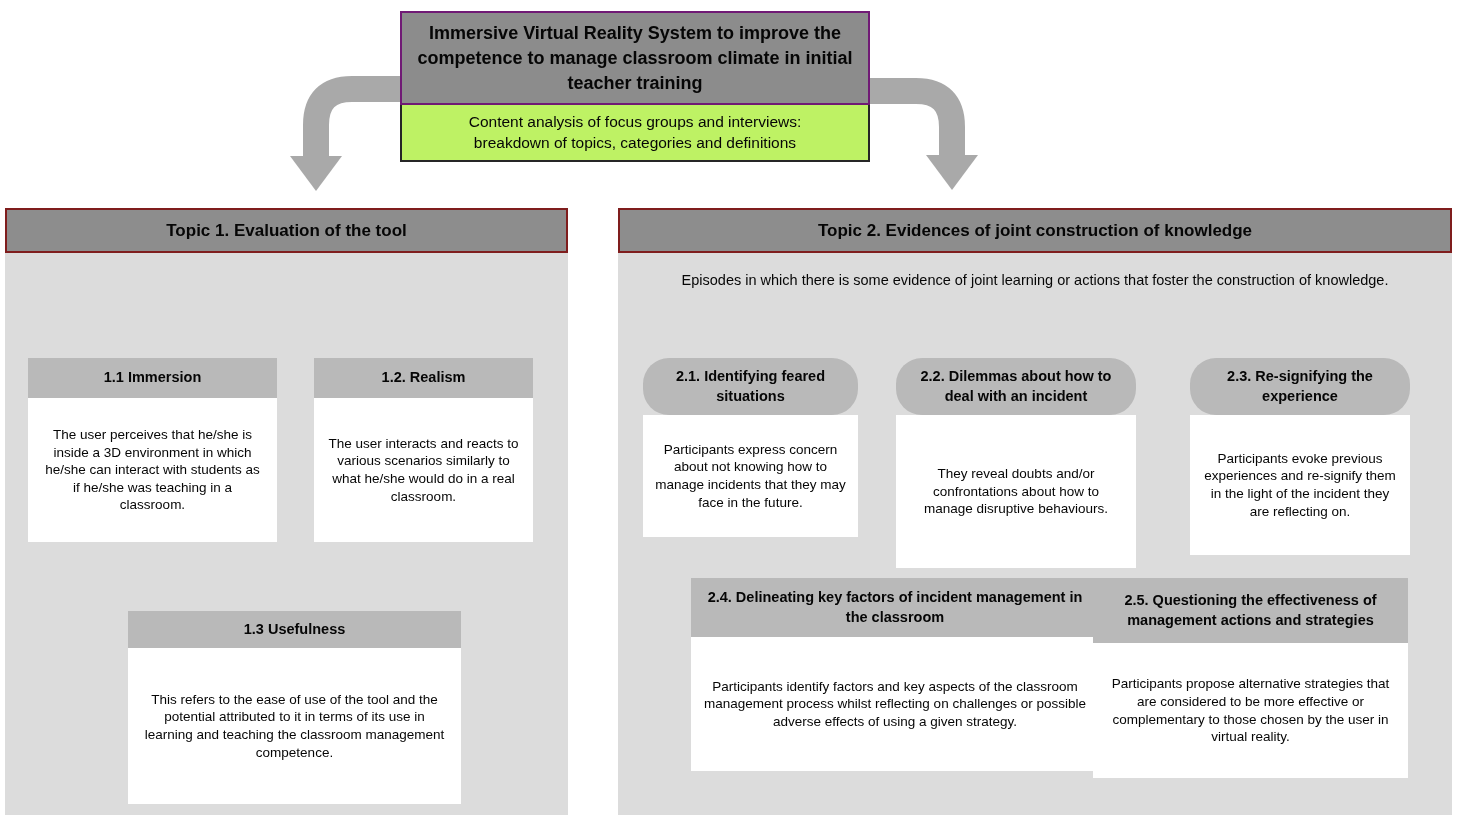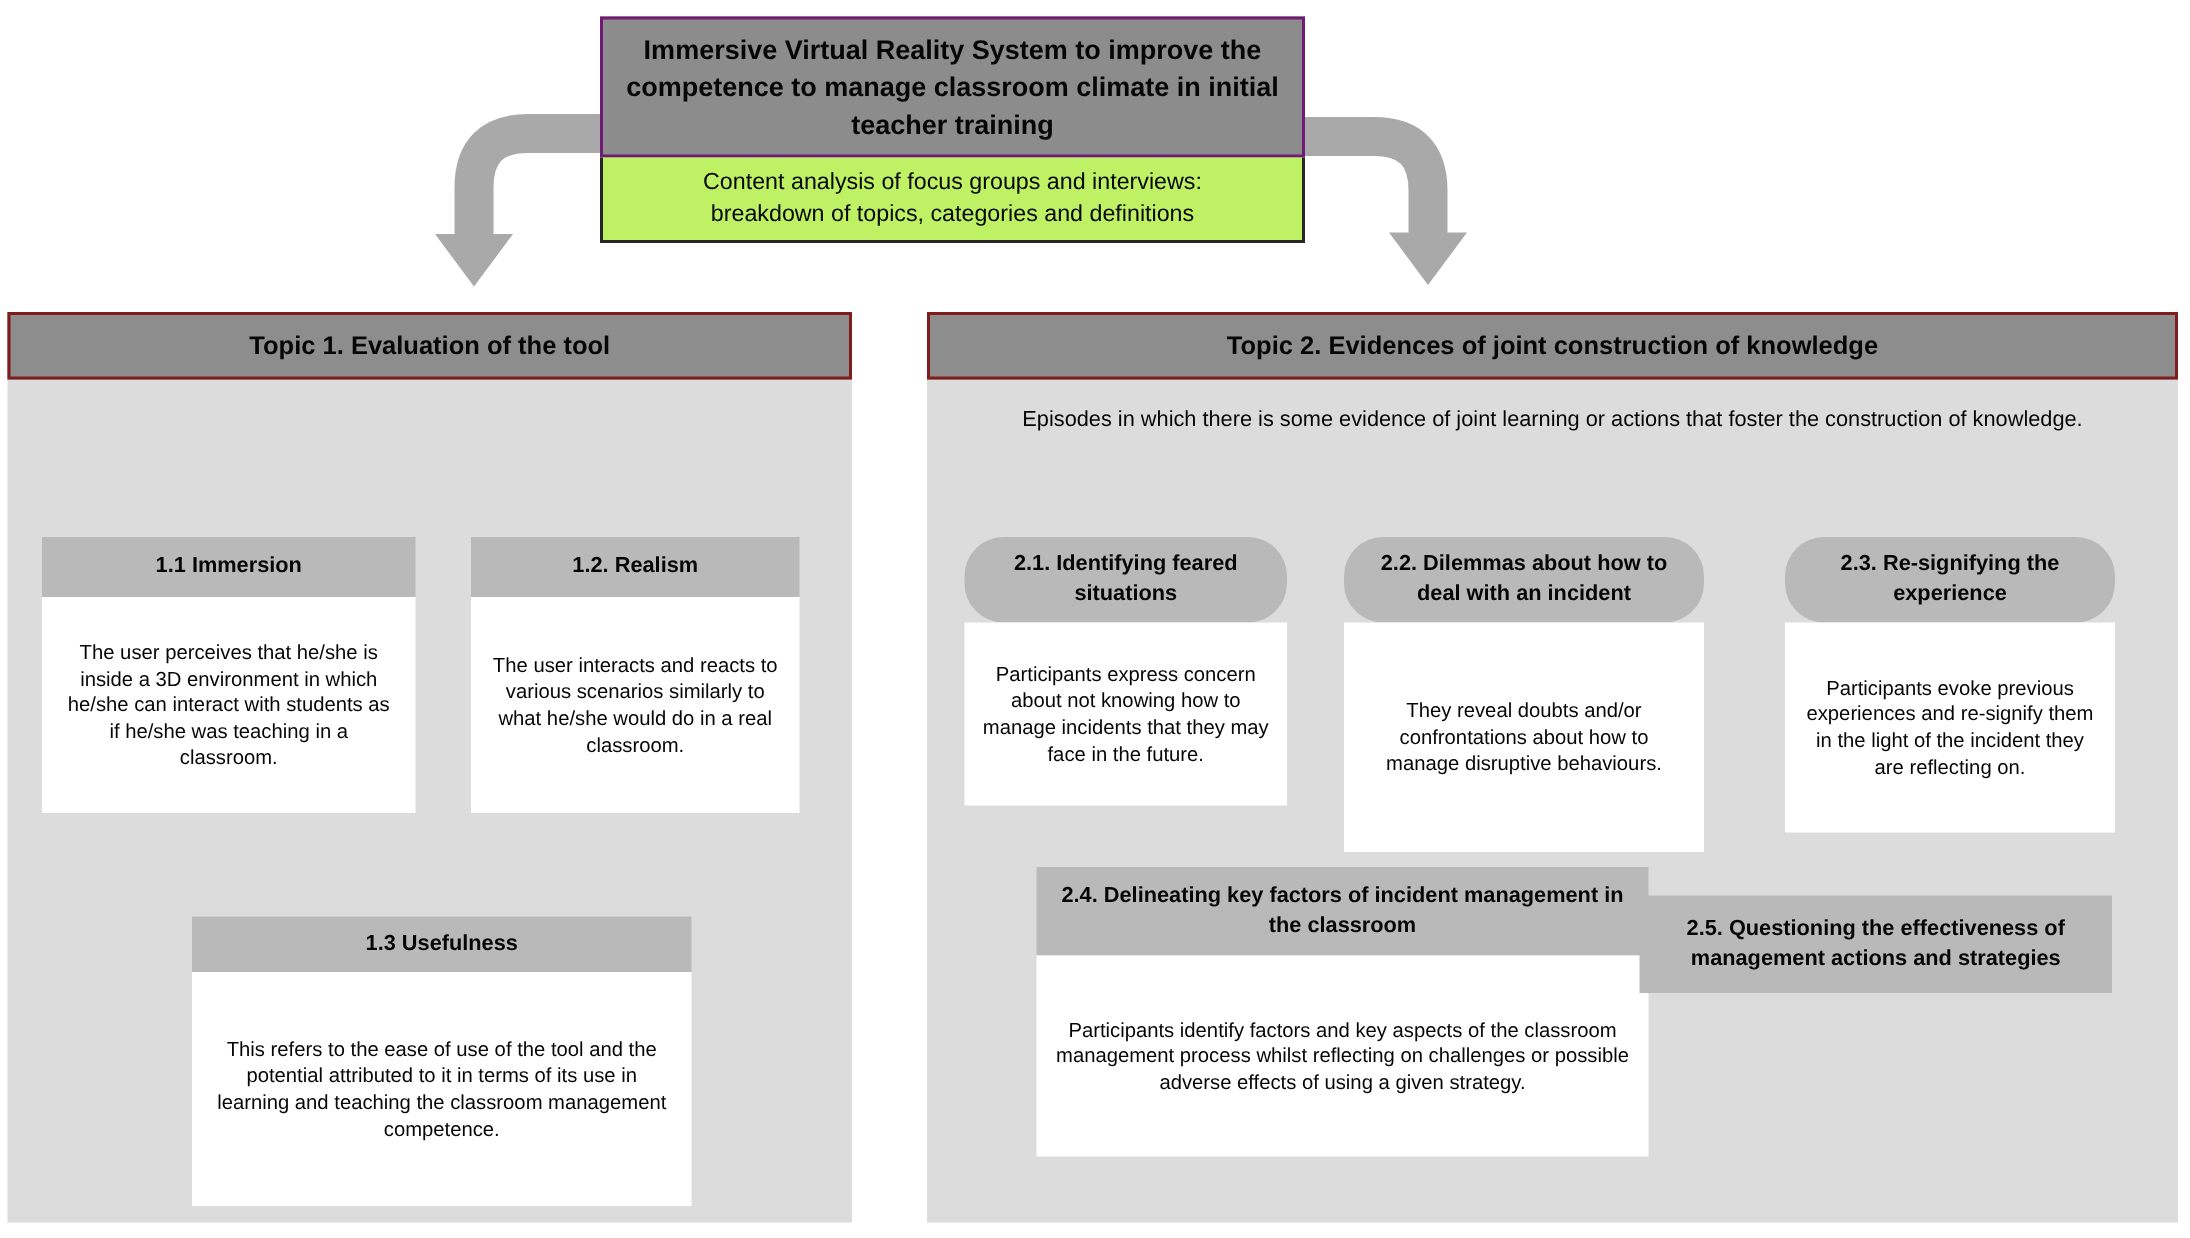--- a/index.html
+++ b/index.html
@@ -58,21 +58,21 @@
   .c11 .card-head, .c12 .card-head { min-height:40px; }
   .c13 .card-head { min-height:37px; }
 
   .c21 { left:25px;  top:150px; width:215px; height:179px; }
   .c22 { left:278px; top:150px; width:240px; height:210px; }
   .c23 { left:572px; top:150px; width:220px; height:197px; }
   .c24 { left:73px;  top:370px; width:408px; height:193px; }
   .c25 { left:475px; top:370px; width:315px; height:200px; }
   .c21 .card-head, .c22 .card-head, .c23 .card-head { min-height:57px;border-radius:26px; }
   .c24 .card-head { min-height:59px; }
-  .c25 .card-head { min-height:65px;margin-top:19px; }
+  .c25 .card-head { min-height:65px; }
   .c25 .card-head span { max-width:275px; display:inline-block; }
 </style>
 </head>
 <body>
 
 <div class="page">
 
   <svg class="arrows" viewBox="0 0 1460 220" aria-hidden="true">
     <g>
       <path d="M 402 89 L 352 89 Q 316 89 316 125 L 316 158" fill="none" stroke="#a9a9a9" stroke-width="26"></path>
@@ -165,16 +165,19 @@
       </div>
       <div class="card-body">
         <p>Participants identify factors and key aspects of the classroom management process whilst reflecting on challenges or possible adverse effects of using a given strategy.</p>
       </div>
     </div>
 
     <div class="card c25">
       <div class="card-head">
         <span>2.5. Questioning the effectiveness of management actions and strategies</span>
       </div>
+      <div class="card-body">
+        <p>Participants propose alternative strategies that are considered to be more effective or complementary to those chosen by the user in virtual reality.</p>
+      </div>
     </div>
   </section>
 
 </div>
 
 </body></html>

